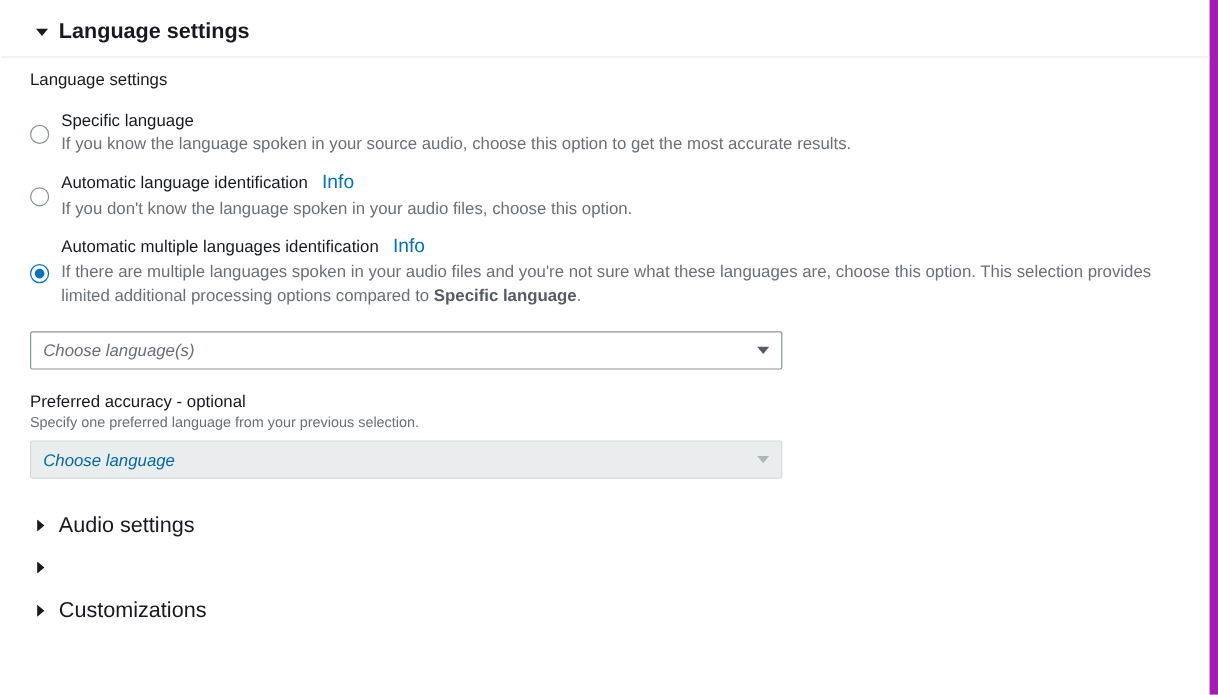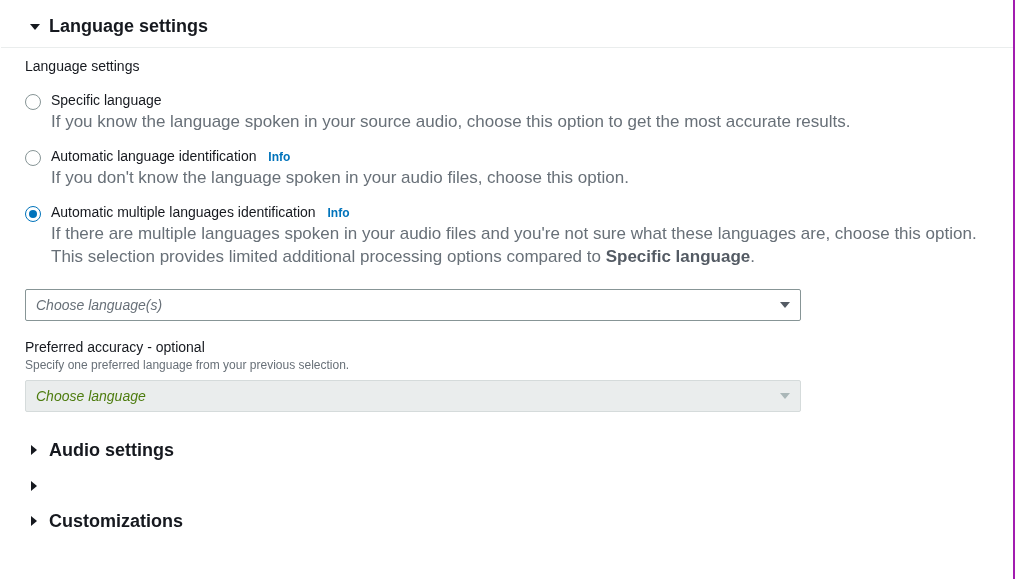--- a/index.html
+++ b/index.html
@@ -10,21 +10,21 @@
     body {
       font-family: "Amazon Ember", "Helvetica Neue", Arial, sans-serif;
       font-size: 14px;
       color: #16191f;
       background: #ffffff;
       width: 1015px;
       height: 579px;
       overflow: hidden;
     }
     .panel {
-      border-right: 2px solid #a21caf;
+      border-right: 7px solid #a21caf;
       border-left: 1px solid #ffffff;
       height: 100%;
       padding: 10px 0 0 0;
     }
     .section-header {
       display: flex;
       align-items: center;
       padding: 6px 24px 10px 28px;
       border-bottom: 1px solid #eaeded;
       margin-bottom: 10px;
@@ -57,21 +57,21 @@
     .field-desc {
       font-size: 12px;
       color: #687078;
       line-height: 1.4;
     }
     .radio-group {
       margin-bottom: 20px;
     }
     .radio-item {
       display: flex;
-      align-items: flex-start;
+      align-items: center;
       margin-bottom: 14px;
     }
     .radio-circle {
       width: 16px;
       height: 16px;
       border: 1px solid #879596;
       border-radius: 50%;
       flex-shrink: 0;
       margin-top: 2px;
       margin-right: 10px;
@@ -96,38 +96,38 @@
     .radio-content {
       flex: 1;
     }
     .radio-label {
       font-size: 14px;
       font-weight: 400;
       color: #16191f;
       display: inline;
     }
     .info-link {
-      font-size: 12px;
-      font-weight: 700;
+      font-size: 16px;
+      font-weight: 400;
       color: #0073bb;
       margin-left: 8px;
       cursor: pointer;
     }
     .radio-desc {
-      font-size: 17px;
+      font-size: 14px;
       color: #687078;
       line-height: 1.4;
       margin-top: 2px;
     }
     .radio-desc b {
       font-weight: 700;
       color: #545b64;
     }
     .select-box {
-      width: 776px;
+      width: 627px;
       max-width: 100%;
       height: 32px;
       border: 1px solid #879596;
       border-radius: 2px;
       display: flex;
       align-items: center;
       justify-content: space-between;
       padding: 0 10px;
       margin-top: 6px;
       cursor: pointer;
@@ -137,21 +137,21 @@
       background: #eaeded;
       border-color: #d5dbdb;
       cursor: default;
     }
     .select-placeholder {
       font-style: italic;
       color: #687078;
       font-size: 14px;
     }
     .select-box.disabled .select-placeholder {
-      color: #4d7c0f;
+      color: #0369a1;
     }
     .select-caret {
       color: #545b64;
     }
     .select-box.disabled .select-caret {
       color: #aab7b8;
     }
     .optional {
       font-weight: 400;
     }
@@ -161,21 +161,21 @@
       padding: 10px 24px 10px 28px;
       cursor: pointer;
     }
     .collapsed-section .caret {
       margin-right: 8px;
       width: 12px;
       display: inline-flex;
     }
     .collapsed-section h2 {
       font-size: 18px;
-      font-weight: 700;
+      font-weight: 400;
       color: #16191f;
     }
     svg {
       display: block;
     }
   </style>
 </head>
 <body>
 
 <div class="panel">

